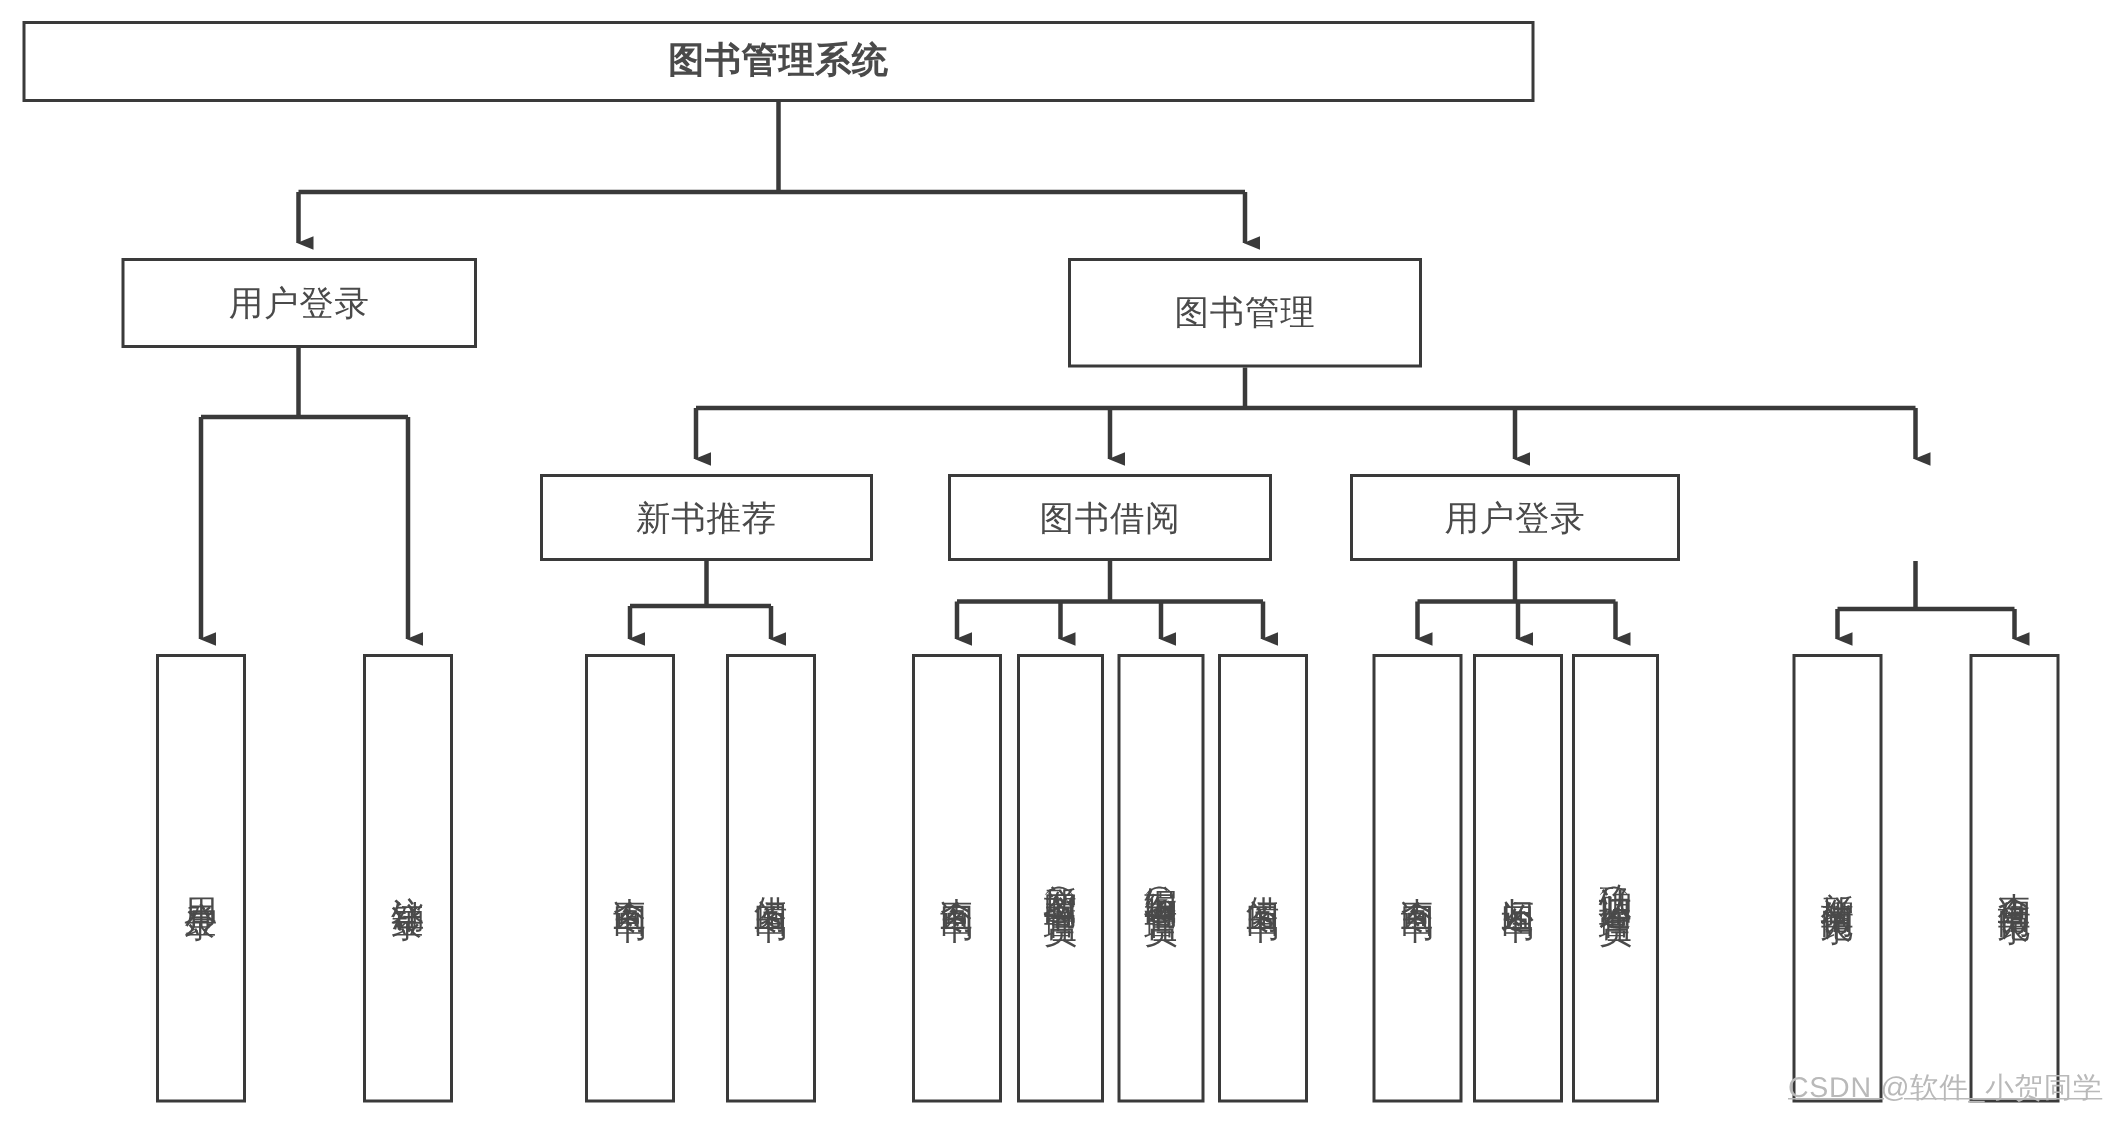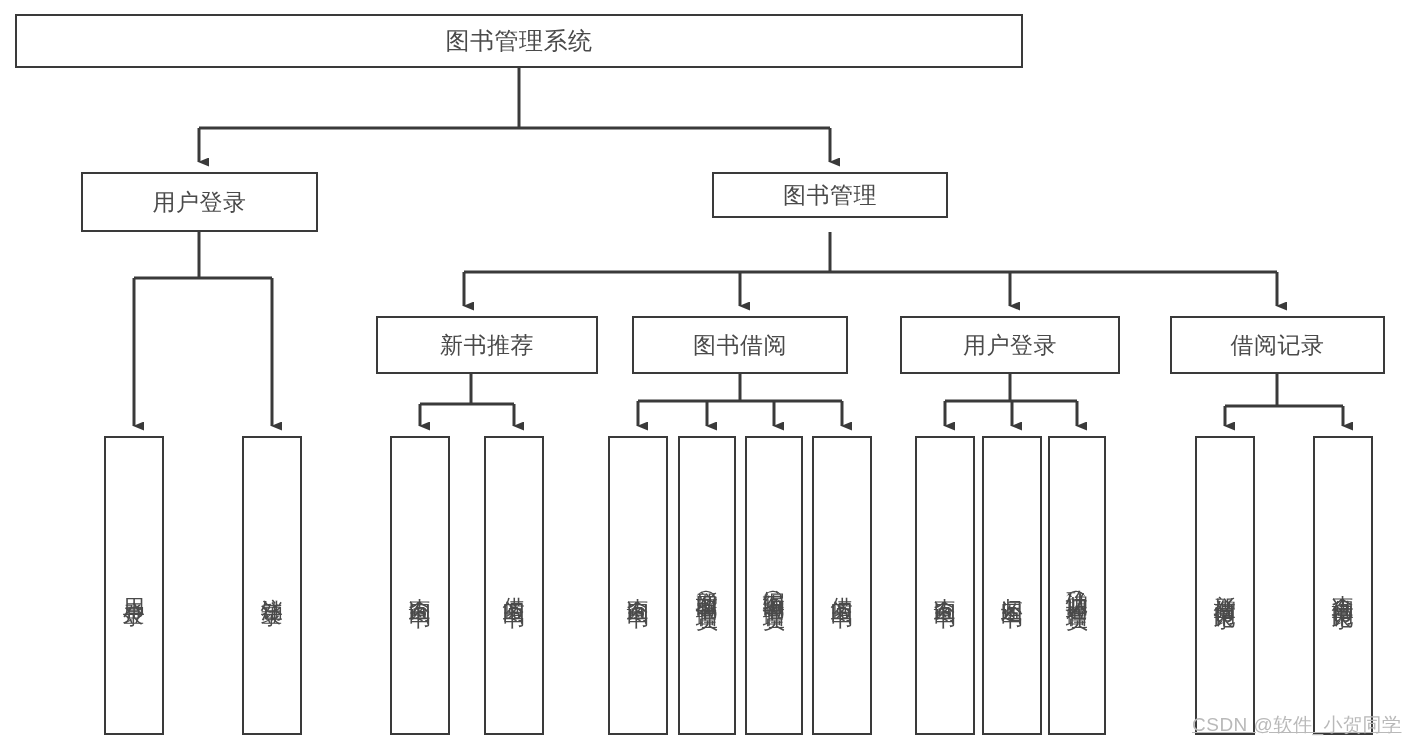--- a/index.html
+++ b/index.html
@@ -108,42 +108,39 @@
       <path d="M 1012,401 L 1012,426" marker-end="url(#arrowhead)"></path>
       <path d="M 1077,401 L 1077,426" marker-end="url(#arrowhead)"></path>
 
       <path d="M 1277,374 L 1277,406"></path>
       <path d="M 1225,406 L 1343,406"></path>
       <path d="M 1225,406 L 1225,426" marker-end="url(#arrowhead)"></path>
       <path d="M 1343,406 L 1343,426" marker-end="url(#arrowhead)"></path>
     </g>
   </svg>
 
-  <div class="node-box root" style="left:15px; top:14px; width:1008px; height:54px;">
+  <div class="node-box root" style="left:15px; top:14px; width:1008px; height:54px;font-weight:bold;">
     <span class="node-label">图书管理系统</span>
   </div>
 
   <div class="node-box" style="left:81px; top:172px; width:237px; height:60px;">
     <span class="node-label">用户登录</span>
   </div>
-  <div class="node-box" style="left:712px; top:172px; width:236px; height:46px;">
+  <div class="node-box" style="left:712px; top:172px; width:236px; height:73px;">
     <span class="node-label">图书管理</span>
   </div>
 
-  <div class="node-box" style="left:360px; top:316px; width:222px; height:58px;margin-left:16px;">
+  <div class="node-box" style="left:360px; top:316px; width:222px; height:58px;">
     <span class="node-label">新书推荐</span>
   </div>
   <div class="node-box" style="left:632px; top:316px; width:216px; height:58px;">
     <span class="node-label">图书借阅</span>
   </div>
   <div class="node-box" style="left:900px; top:316px; width:220px; height:58px;">
     <span class="node-label">用户登录</span>
-  </div>
-  <div class="node-box" style="left:1170px; top:316px; width:215px; height:58px;">
-    <span class="node-label">借阅记录</span>
   </div>
 
   <div class="node-box vertical" style="left:104px; top:436px; width:60px; height:299px;">
     <span class="node-label">用户登录</span>
   </div>
   <div class="node-box vertical" style="left:242px; top:436px; width:60px; height:299px;">
     <span class="node-label">注销登录</span>
   </div>
   <div class="node-box vertical" style="left:390px; top:436px; width:60px; height:299px;">
     <span class="node-label">查询图书</span>

